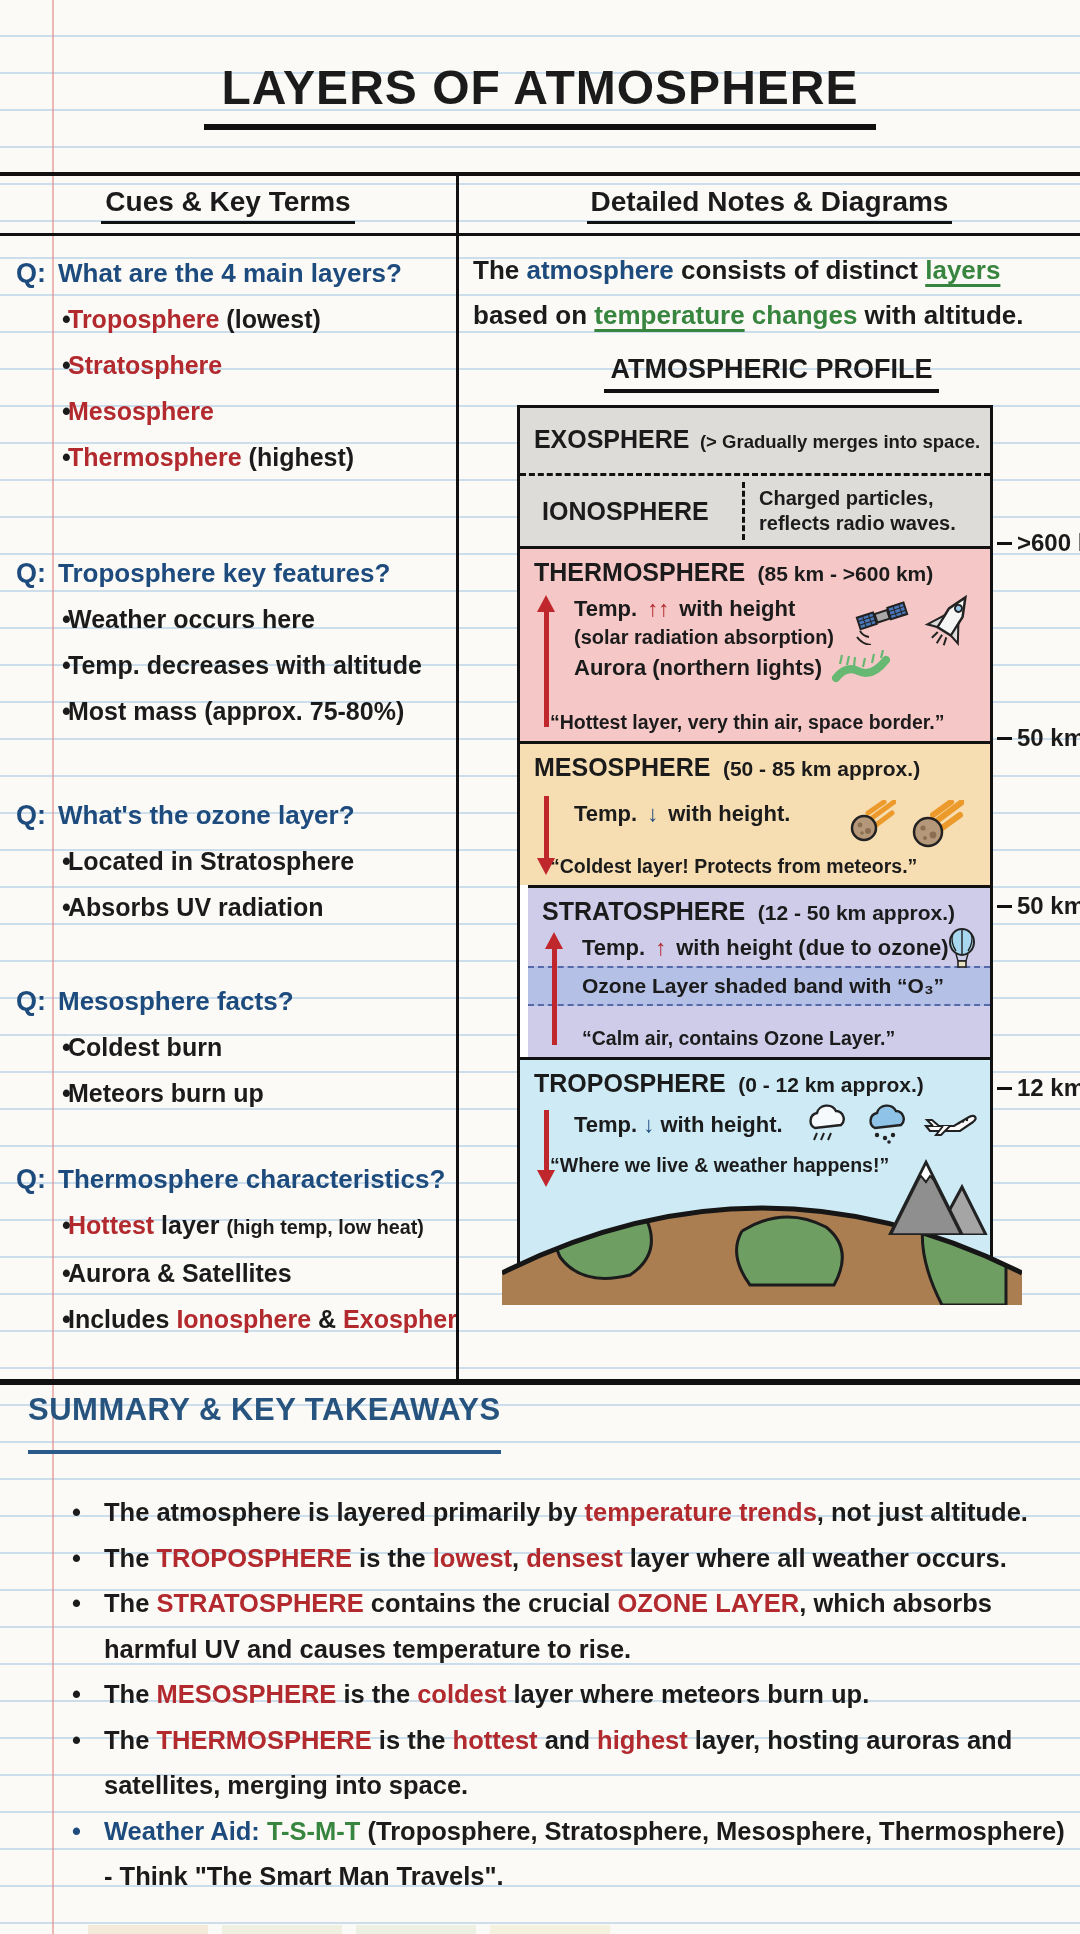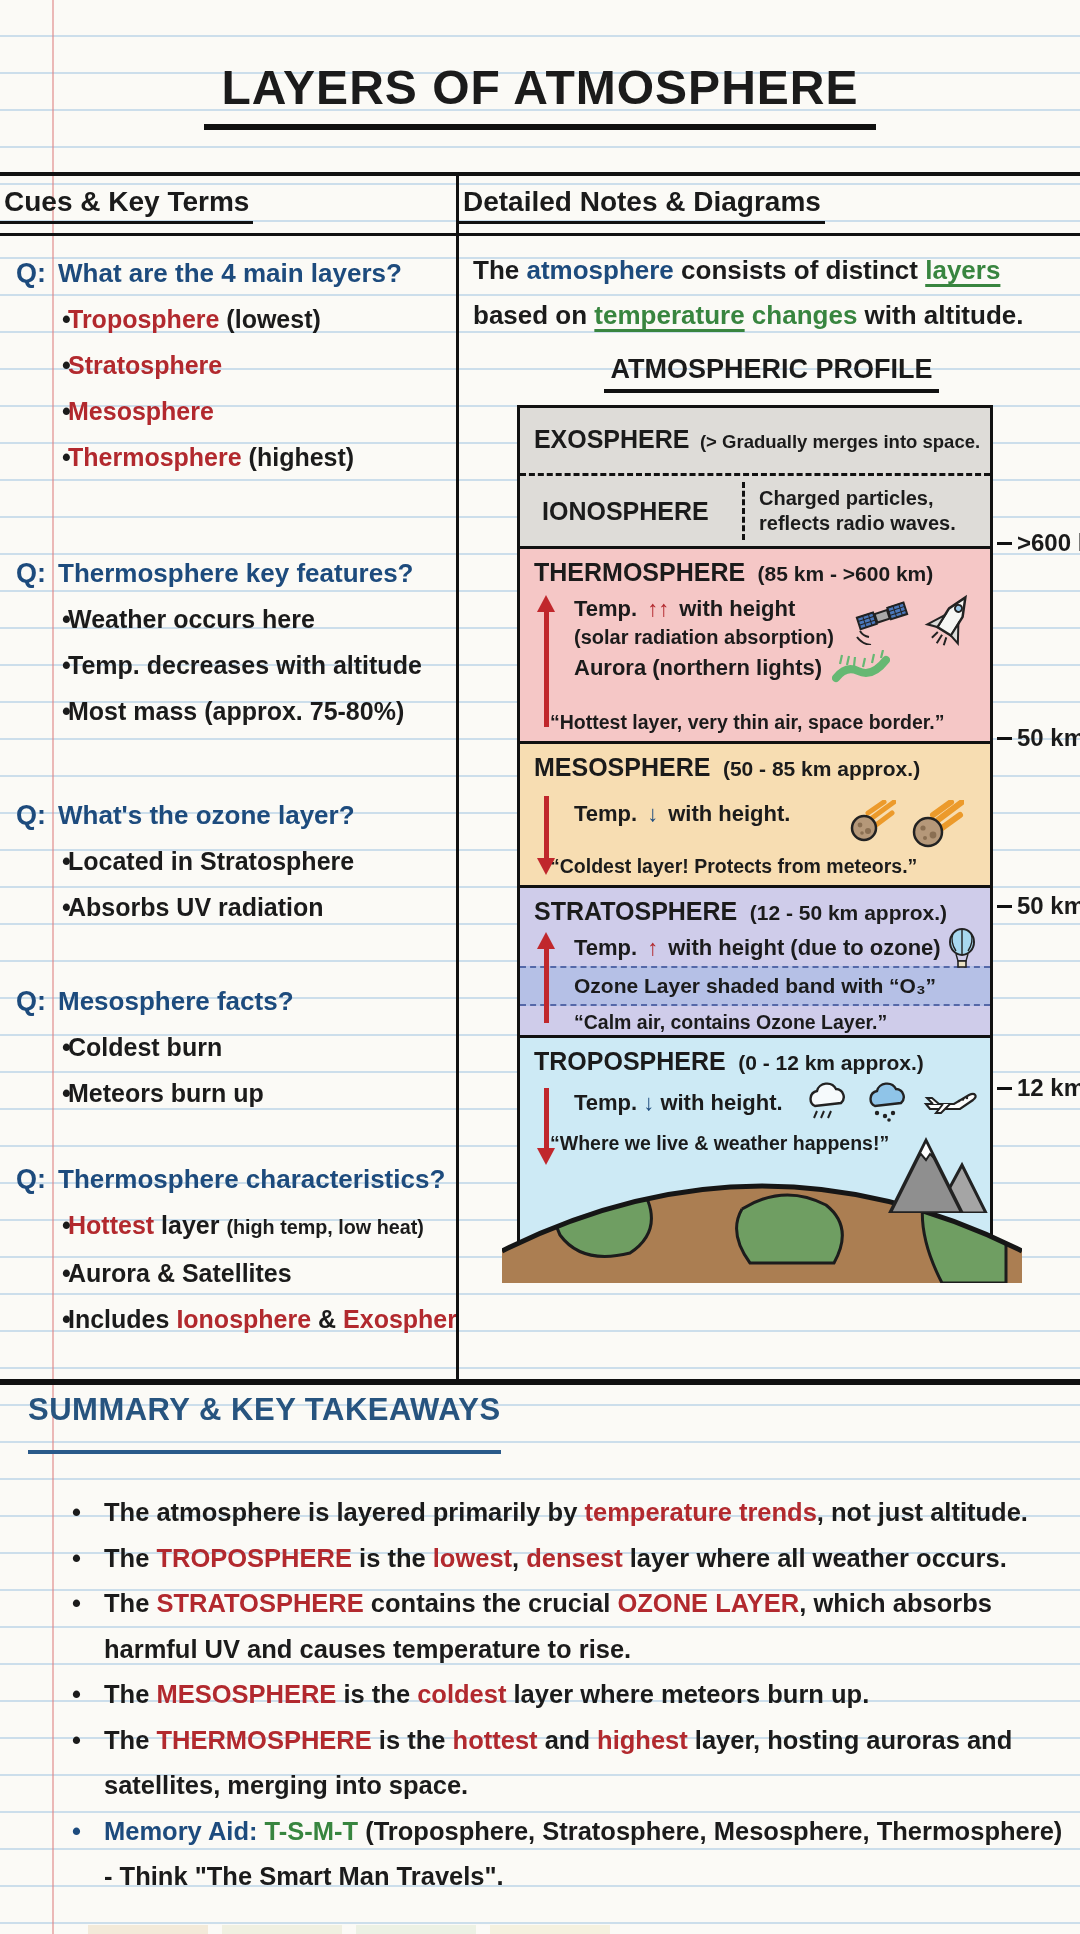--- a/index.html
+++ b/index.html
@@ -20,21 +20,21 @@
 
   
   .title-wrap{position:absolute;top:60px;left:0;width:100%;text-align:center;}
   .page-title{display:inline-block;font-size:48px;font-weight:700;letter-spacing:1px;
     border-bottom:6px solid #111;padding:0 18px 9px;}
 
   
   .table{position:absolute;top:172px;left:0;width:1080px;height:1203px;
     border-top:4px solid #111;border-bottom:6px solid #111;
     display:grid;grid-template-columns:456px 1fr;grid-template-rows:60px 1fr;}
-  .hdr{display:flex;align-items:center;
+  .hdr{display:flex;align-items:center;justify-content:center;
     border-bottom:3px solid #111;font-size:28px;font-weight:700;}
   .hdr span{border-bottom:3px solid #111;padding:0 4px 3px;}
   .col-right-cell{border-left:3px solid #111;}
 
   
   .cues{padding-top:14px;overflow:hidden;}
   .cue-block{margin-bottom:0;}
   .cb1{margin-bottom:70px}.cb2{margin-bottom:58px}.cb3{margin-bottom:48px}.cb4{margin-bottom:40px}
   .q-line{display:flex;line-height:46px;white-space:nowrap;}
   .q-mark{width:58px;padding-left:16px;box-sizing:border-box;color:var(--accent-blue);
@@ -60,21 +60,21 @@
   .profile-box{position:relative;margin-left:44px;width:476px;box-sizing:border-box;
     border:3px solid #111;background:#fff;}
   .layer{position:relative;box-sizing:border-box;padding:6px 10px 6px 14px;
     display:flex;flex-direction:column;overflow:visible;}
   .layer + .layer{border-top:3px solid #111;}
   .row-exo{height:65px;background:var(--exosphere-bg);justify-content:center;align-items:center;}
   .row-iono{height:73px;background:var(--exosphere-bg);border-top:3px dashed #111 !important;
     flex-direction:row;align-items:center;}
   .row-thermo{height:195px;background:var(--thermosphere-bg);}
   .row-meso{height:144px;background:var(--mesosphere-bg);}
-  .row-strato{height:150px;background:var(--stratosphere-bg);}
+  .row-strato{height:172px;background:var(--stratosphere-bg);margin-left:8px;}
   .row-tropo{height:240px;background:var(--troposphere-bg);}
   .lname{font-size:25px;font-weight:700;}
   .lnote{font-size:18.5px;font-weight:700;margin-left:6px;}
   .lhead{line-height:34px;white-space:nowrap;}
   .lrange{font-size:21px;font-weight:700;margin-left:8px;}
   .lbody{display:flex;flex-direction:column;flex:1;padding-left:40px;}
   .line{display:flex;align-items:center;gap:10px;font-size:22px;font-weight:700;
     line-height:31px;white-space:nowrap;}
   .line.small{font-size:20px;line-height:26px;}
   .quote{margin-top:auto;margin-left:-24px;font-size:19.5px;font-weight:700;
@@ -144,21 +144,21 @@
         </div>
         <div class="cue-bullet" data-interactable="false"><span class="c-red">Troposphere</span><span class="c-black"> (lowest)</span></div>
         <div class="cue-bullet" data-interactable="false"><span class="c-red">Stratosphere</span></div>
         <div class="cue-bullet" data-interactable="false"><span class="c-red">Mesosphere</span></div>
         <div class="cue-bullet" data-interactable="false"><span class="c-red">Thermosphere</span><span class="c-black"> (highest)</span></div>
       </div>
 
       <div class="cue-block cb2" data-interactable="false">
         <div class="q-line" data-interactable="false">
           <span class="q-mark" data-interactable="false">Q:</span>
-          <span class="q-text" data-interactable="false">Thermosphere key features?</span>
+          <span class="q-text" data-interactable="false">Troposphere key features?</span>
         </div>
         <div class="cue-bullet" data-interactable="false"><span class="c-black">Weather occurs here</span></div>
         <div class="cue-bullet" data-interactable="false"><span class="c-black">Temp. decreases with altitude</span></div>
         <div class="cue-bullet" data-interactable="false"><span class="c-black">Most mass (approx. 75-80%)</span></div>
       </div>
 
       <div class="cue-block cb3" data-interactable="false">
         <div class="q-line" data-interactable="false">
           <span class="q-mark" data-interactable="false">Q:</span>
           <span class="q-text" data-interactable="false">What's the ozone layer?</span>
@@ -386,21 +386,21 @@
   </div>
 
   <div class="summary" data-interactable="false">
     <span class="summary-heading" data-interactable="false">SUMMARY &amp; KEY TAKEAWAYS</span>
     <ul class="summary-list" data-interactable="false">
       <li data-interactable="false"><span class="c-black">The atmosphere is layered primarily by </span><span class="c-red">temperature trends</span><span class="c-black">, not just altitude.</span></li>
       <li data-interactable="false"><span class="c-black">The </span><span class="c-red">TROPOSPHERE</span><span class="c-black"> is the </span><span class="c-red">lowest</span><span class="c-black">, </span><span class="c-red">densest</span><span class="c-black"> layer where all weather occurs.</span></li>
       <li data-interactable="false"><span class="c-black">The </span><span class="c-red">STRATOSPHERE</span><span class="c-black"> contains the crucial </span><span class="c-red">OZONE LAYER</span><span class="c-black">, which absorbs harmful UV and causes temperature to rise.</span></li>
       <li data-interactable="false"><span class="c-black">The </span><span class="c-red">MESOSPHERE</span><span class="c-black"> is the </span><span class="c-red">coldest</span><span class="c-black"> layer where meteors burn up.</span></li>
       <li data-interactable="false"><span class="c-black">The </span><span class="c-red">THERMOSPHERE</span><span class="c-black"> is the </span><span class="c-red">hottest</span><span class="c-black"> and </span><span class="c-red">highest</span><span class="c-black"> layer, hosting auroras and satellites, merging into space.</span></li>
-      <li class="memory" data-interactable="false"><span class="c-blue">Memory Aid: </span><span class="c-green">T-S-M-T</span><span class="c-black"> (Troposphere, Stratosphere, Mesosphere, Thermosphere) - Think "The Smart Man Travels".</span></li>
+      <li class="memory" data-interactable="false"><span class="c-blue">Weather Aid: </span><span class="c-green">T-S-M-T</span><span class="c-black"> (Troposphere, Stratosphere, Mesosphere, Thermosphere) - Think "The Smart Man Travels".</span></li>
     </ul>
   </div>
 
   <div class="bottom-strip" data-interactable="false">
     <i style="background:#f2e7d2"></i>
       <i style="background:#eeeedd"></i>
       <i style="background:#e9efe0"></i>
       <i style="background:#f4efda"></i>
   </div>
 </div>

